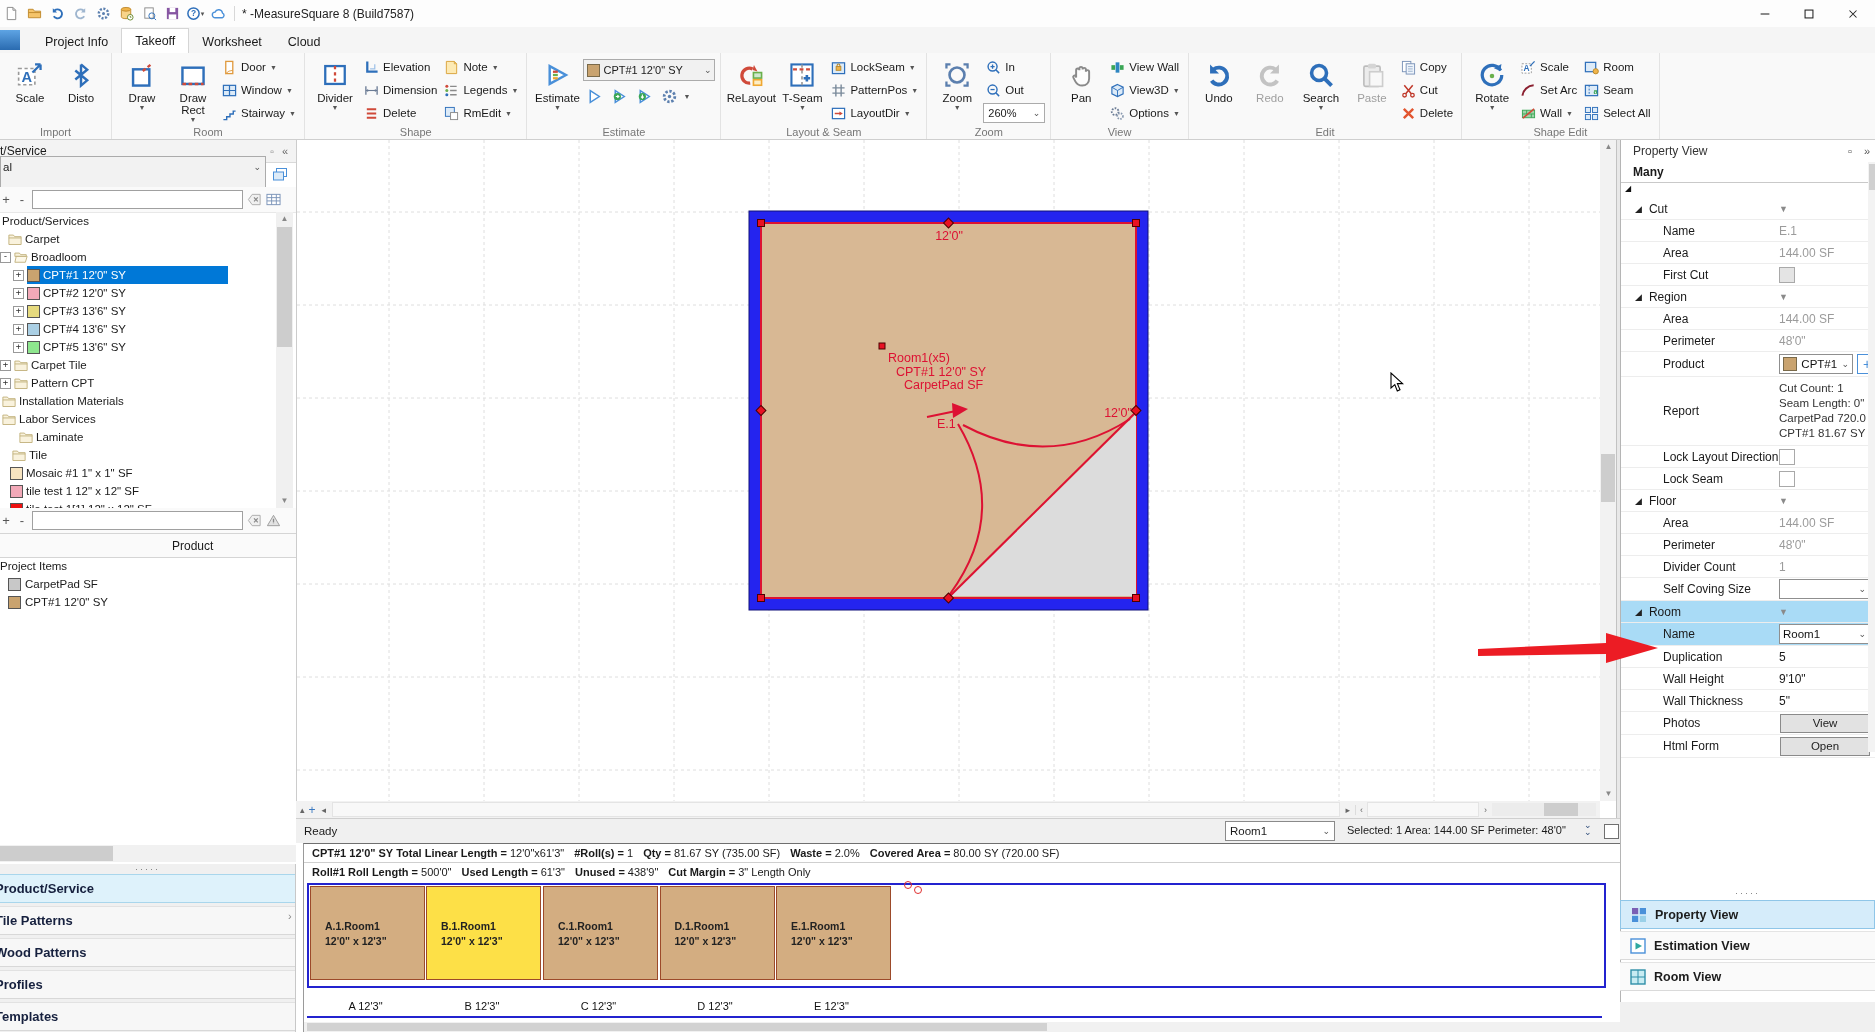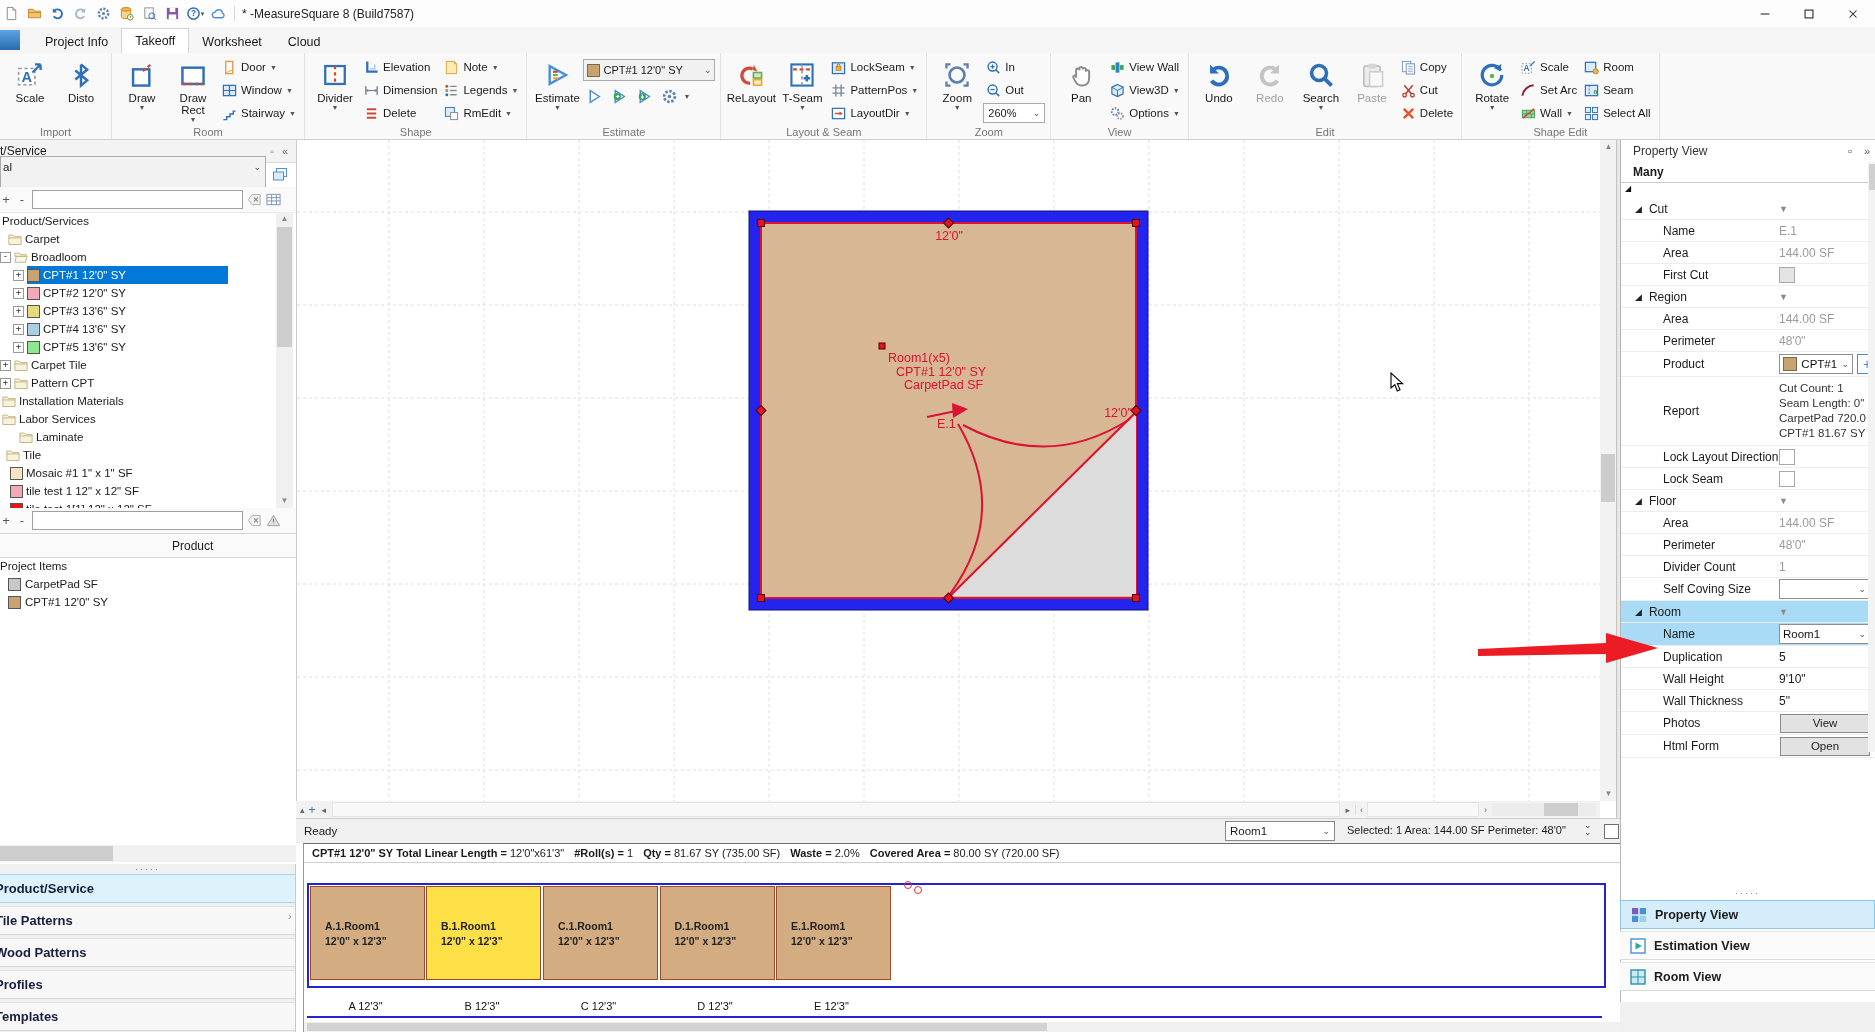--- a/index.html
+++ b/index.html
@@ -946,21 +946,21 @@
       </div>
       <div class="trow" style="padding-left: 19px;">
         <span class="ic" style="margin-right: 3px;">
           <svg width="14" height="14" viewBox="0 0 16 16">
             <path d="M1 3.5h5.2l1.4 1.8H15v9H1z" fill="#f9f2dd" stroke="#bfae77"></path>
             <path d="M1 6.8h14" stroke="#bfae77" fill="none"></path>
           </svg>
         </span>
         <span>Laminate</span>
       </div>
-      <div class="trow" style="padding-left: 6px;">
+      <div class="trow" style="padding-left: 12px;">
         <span class="ic" style="margin-right: 3px;">
           <svg width="14" height="14" viewBox="0 0 16 16">
             <path d="M1 3.5h5.2l1.4 1.8H15v9H1z" fill="#f9f2dd" stroke="#bfae77"></path>
             <path d="M1 6.8h14" stroke="#bfae77" fill="none"></path>
           </svg>
         </span>
         <span>Tile</span>
       </div>
       <div class="trow" style="padding-left: 10px;">
         <span class="tsw" style="background: rgb(247, 228, 192);"></span>
@@ -1128,20 +1128,30 @@
       <span>12'0"x61'3"</span>
       <b>#Roll(s) = </b>
       <span>1</span>
       <b>Qty = </b>
       <span>81.67 SY (735.00 SF)</span>
       <b>Waste = </b>
       <span>2.0%</span>
       <b>Covered Area = </b>
       <span>80.00 SY (720.00 SF)</span>
     </div>
+  <div class="ri-line" id="ri2" style="border-bottom:none;">
+      <b>Roll#1 Roll Length = </b>
+      <span>500'0"</span>
+      <b>Used Length = </b>
+      <span>61'3"</span>
+      <b>Unused = </b>
+      <span>438'9"</span>
+      <b>Cut Margin = </b>
+      <span>3" Length Only</span>
+    </div>
 </div>
 <div id="roll-canvas">
   <div id="roll-strip">
       <div class="rblock" style="left: 1px; background: rgb(211, 173, 129);">
         <div>A.1.Room1</div>
         <div>12'0" x 12'3"</div>
       </div>
       <div class="rblock" style="left: 117px; background: #fde047;">
         <div>B.1.Room1</div>
         <div>12'0" x 12'3"</div>

